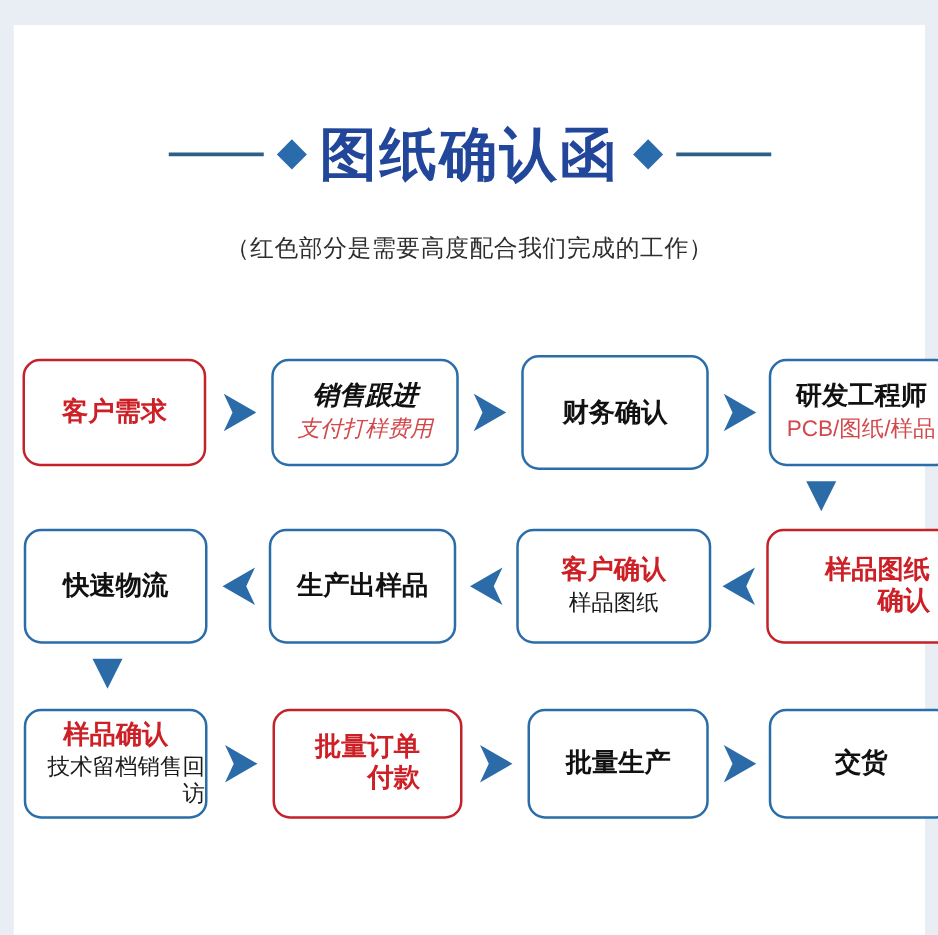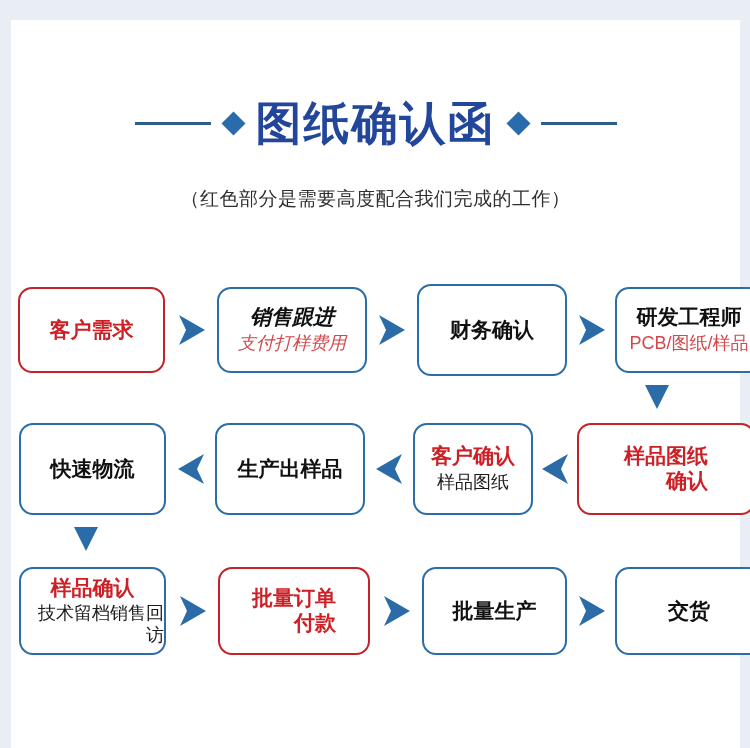--- a/index.html
+++ b/index.html
@@ -213,21 +213,21 @@
         <div class="node" style="width:150px;height:92px;">
           <div class="node-title">生产出样品</div>
         </div>
         <span class="spacer" style="width:9px"></span>
         <div class="arrow">
           <svg width="28" height="34" viewBox="0 0 28 34">
               <path d="M27 2 L1 17 L27 32 L20 17 Z" fill="#2b6ca8"></path>
             </svg>
         </div>
         <span class="spacer" style="width:9px"></span>
-        <div class="node" style="width:120px;height:92px;">
+        <div class="node" style="width:156px;height:92px;">
           <div class="node-title red-text">客户确认</div>
           <div class="node-sub">样品图纸</div>
         </div>
         <span class="spacer" style="width:7px"></span>
         <div class="arrow">
           <svg width="28" height="34" viewBox="0 0 28 34">
               <path d="M27 2 L1 17 L27 32 L20 17 Z" fill="#2b6ca8"></path>
             </svg>
         </div>
         <span class="spacer" style="width:7px"></span>

